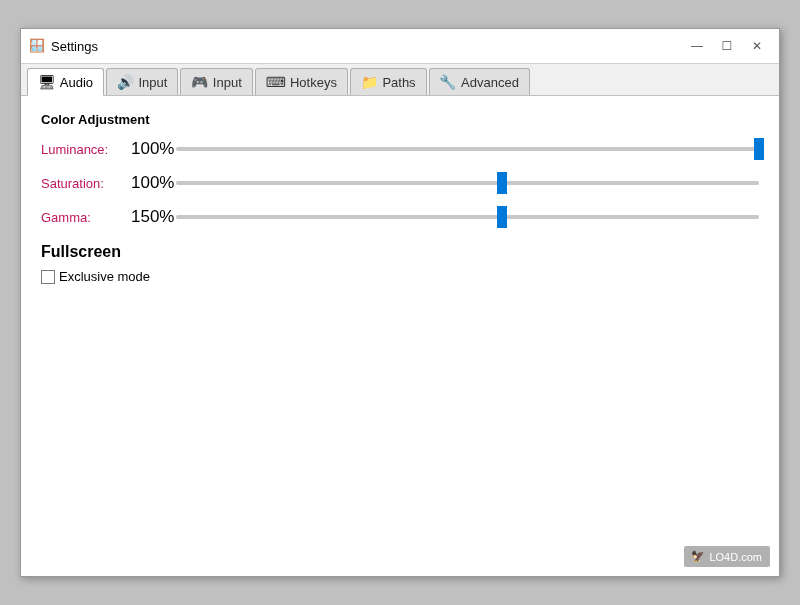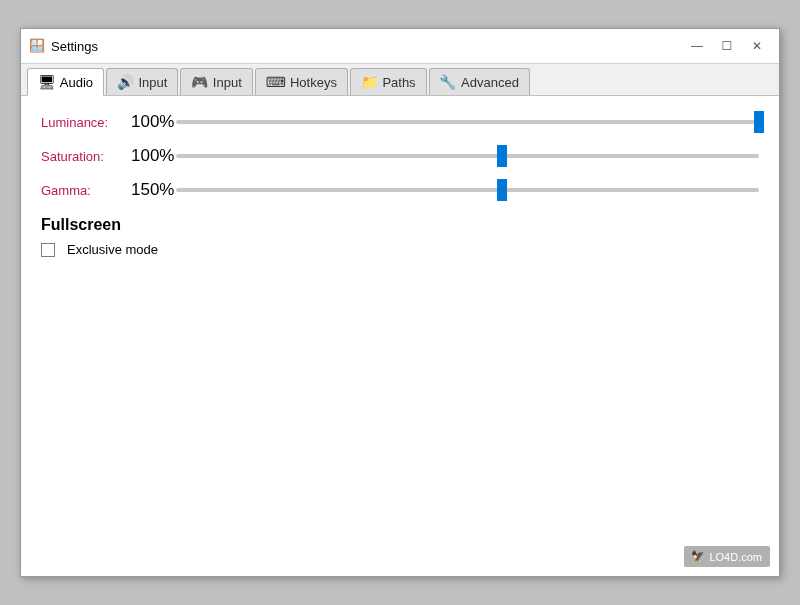--- a/index.html
+++ b/index.html
@@ -143,21 +143,21 @@
     }
     .fullscreen-title {
       font-weight: bold;
       font-size: 16px;
       margin-bottom: 8px;
       color: #000;
     }
     .checkbox-row {
       display: flex;
       align-items: center;
-      gap: 12px;
+      gap: 4px;
     }
     .checkbox-box {
       width: 14px;
       height: 14px;
       border: 1px solid #7a7a7a;
       background: #fff;
       display: inline-block;
     }
     .checkbox-label {
       font-size: 13px;
@@ -219,20 +219,21 @@
         <span class="tab-icon">📁</span>
         <span>Paths</span>
       </div>
       <div class="tab">
         <span class="tab-icon">🔧</span>
         <span>Advanced</span>
       </div>
     </div>
 
     <div class="content">
+      <div class="section-title">Color Adjustment</div>
 
       <div class="slider-row">
         <span class="slider-label">Luminance:</span>
         <span class="slider-value">100%</span>
         <div class="slider-container">
           <div class="slider-track">
             <div class="slider-thumb" style="left: 100%;"></div>
           </div>
         </div>
       </div>

